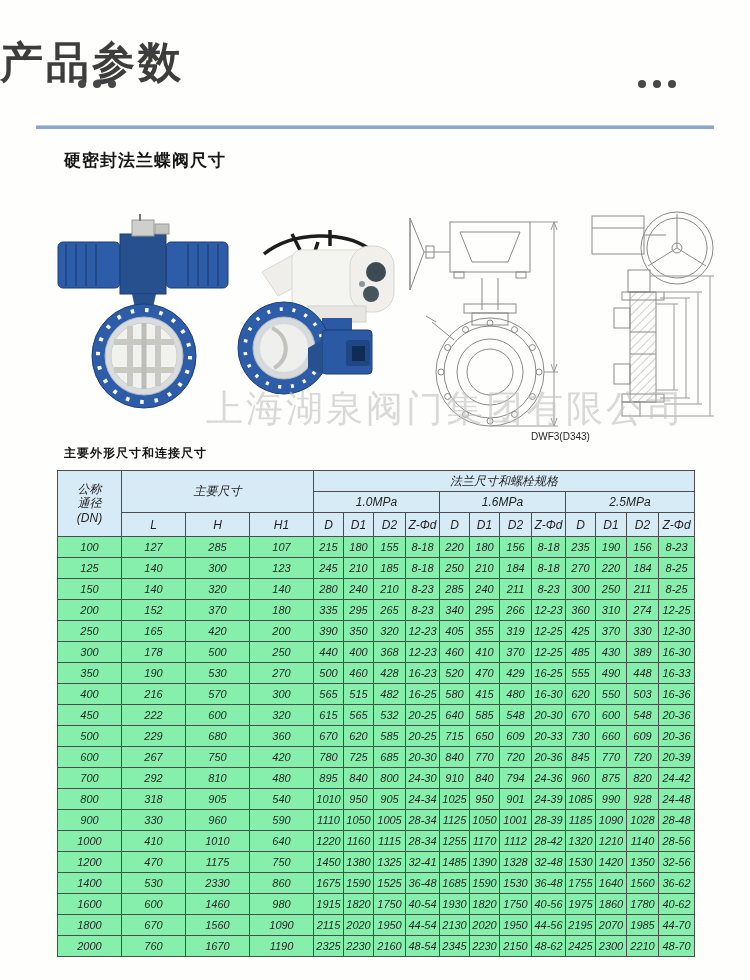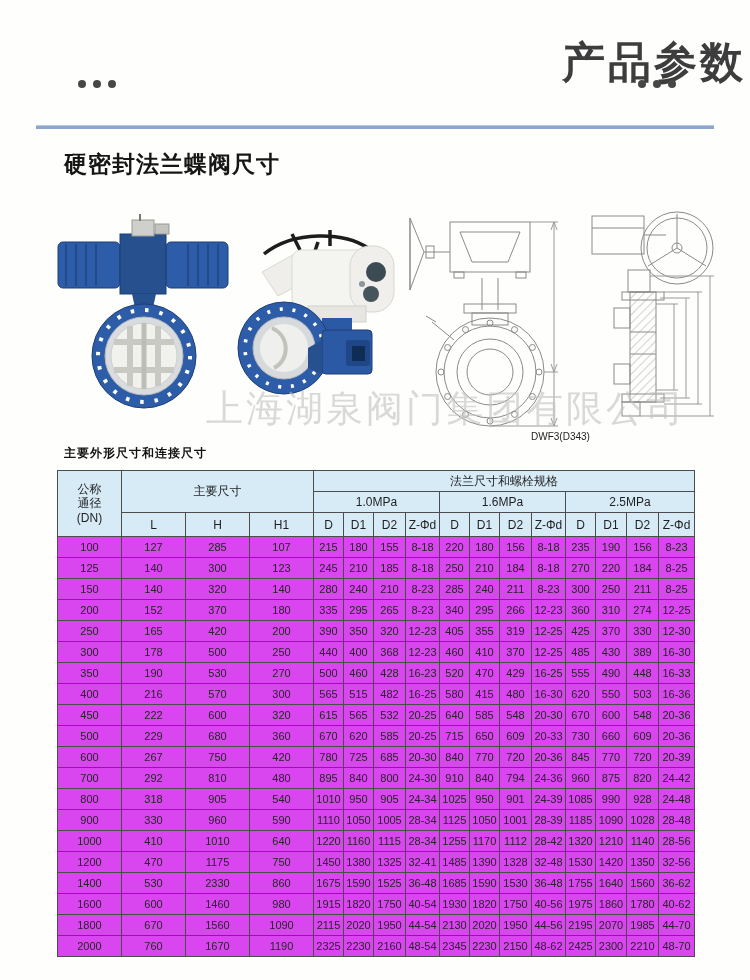--- a/index.html
+++ b/index.html
@@ -1,49 +1,49 @@
 <!DOCTYPE html>
 <html><head>
 <meta charset="utf-8">
 <style>
   * { box-sizing: border-box; margin: 0; padding: 0; }
   html,body { width: 750px; }
   body { font-family: "Liberation Sans", sans-serif; background: #f7f7f5; }
   .page { position: relative; width: 750px; height: 980px; background: #fefefc; overflow: hidden; }
 
-  .page-title { position: absolute; top: 34px; left: 0; width: 746px; text-align: right;
+  .page-title { position: absolute; top: 34px; left: 0; width: 746px; text-align: left;
     font-size: 43px; font-weight: 700; color: #3d3d3d; letter-spacing: 3px; }
   .dots { position: absolute; top: 80px; display: flex; gap: 7px; }
   .dots.left  { left: 78px; }
   .dots.right { left: 638px; }
   .dots i { width: 8px; height: 8px; border-radius: 50%; background: #474747; display: block; }
 
   .rule { position: absolute; top: 125px; left: 36px; width: 678px; height: 4px;
     background: #8ca6cf; border-top: 1px solid #b9c9e2; }
 
-  .section-heading { position: absolute; top: 149px; left: 64px; font-size: 23px;
+  .section-heading { position: absolute; top: 149px; left: 64px; font-size: 17px;
     font-weight: 700; color: #161616; letter-spacing: 1px; }
 
   .figure { position: absolute; }
   .fig-photo1 { top: 214px; left: 56px; }
   .fig-photo2 { top: 220px; left: 234px; }
   .fig-draw1  { top: 204px; left: 402px; }
   .fig-draw2  { top: 204px; left: 580px; }
 
   .watermark { position: absolute; top: 384px; left: 206px; z-index: 6;
     font-size: 37px; color: #c3c3c3; opacity: .62; letter-spacing: 3px;
     white-space: nowrap; font-weight: 400; }
 
   .model-caption { position: absolute; top: 431px; left: 531px; font-size: 10px; color: #1d1d1d; }
 
   .table-title { position: absolute; top: 445px; left: 64px; font-size: 12px;
     font-weight: 700; color: #111; letter-spacing: 1px; }
 
   table.spec { position: absolute; top: 470px; left: 57px; width: 637px;
-    border-collapse: collapse; table-layout: fixed; background: #d946ef; }
+    border-collapse: collapse; table-layout: fixed; background: #86efac; font-style: italic; }
   table.spec th, table.spec td { border: 1px solid #4c4c4c; text-align: center;
     vertical-align: middle; overflow: hidden; }
   table.spec thead th { background: #d7ebf7; font-weight: 400; font-size: 12px; color: #1f1f1f; }
   table.spec thead tr.h1 th { height: 21px; }
   table.spec thead tr.h2 th { height: 21px; }
   table.spec thead tr.h3 th { height: 24px; }
   th.dn-head span { display: block; line-height: 1.18; font-size: 12px; }
   table.spec tbody td { height: 21px; font-size: 11px; color: #262626; padding: 0 1px; }
 </style>
 </head>

